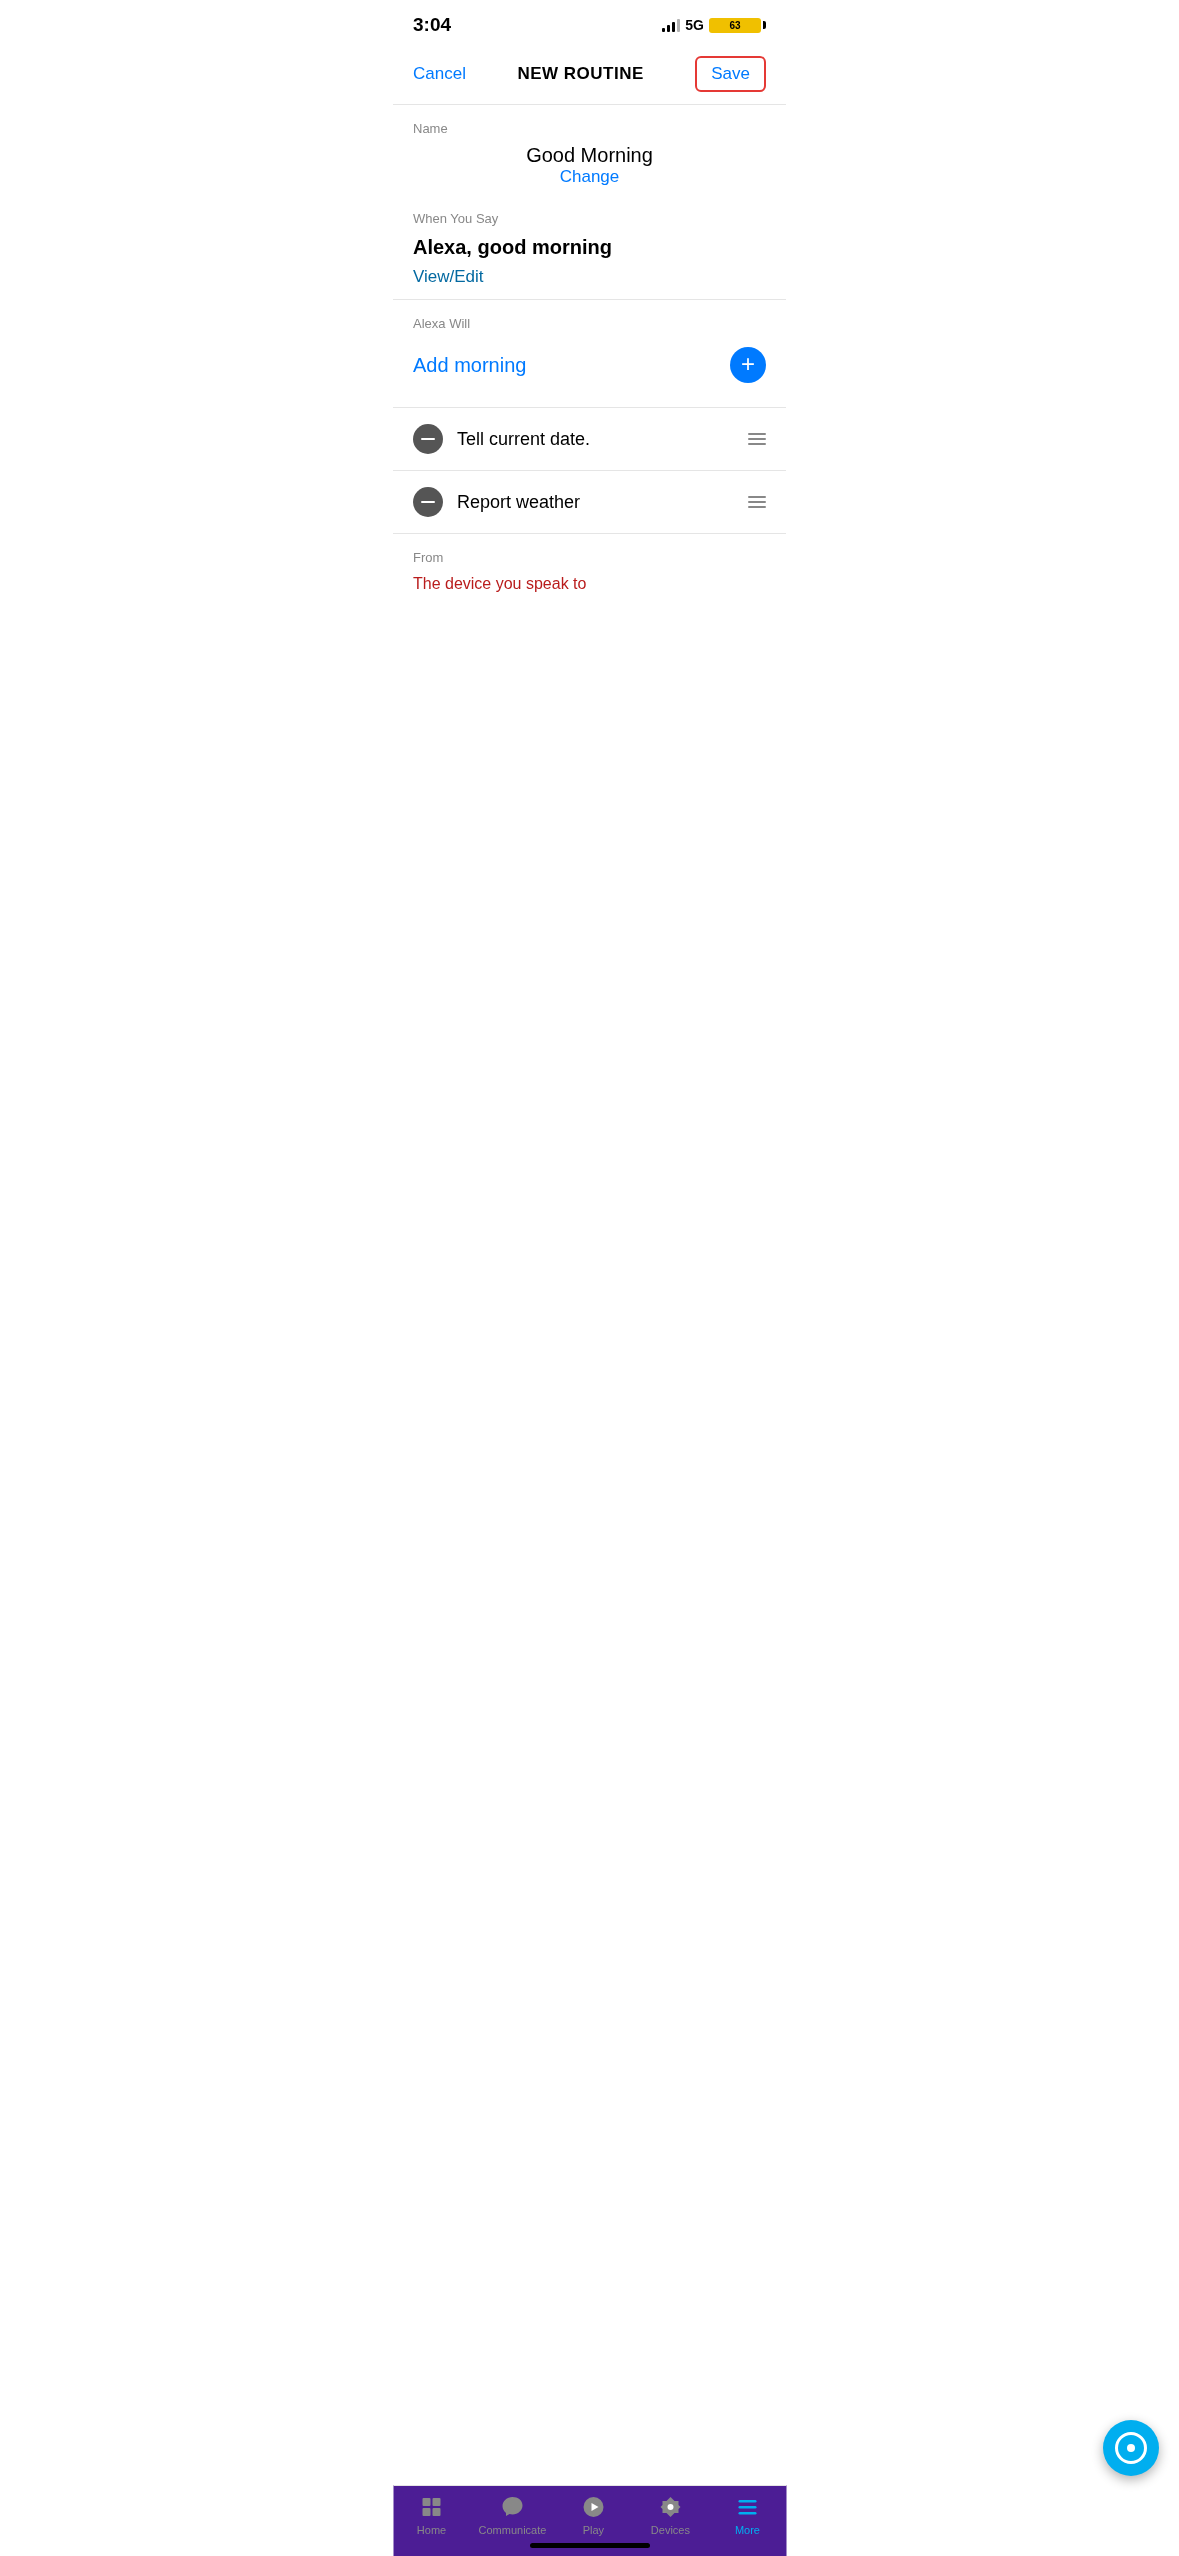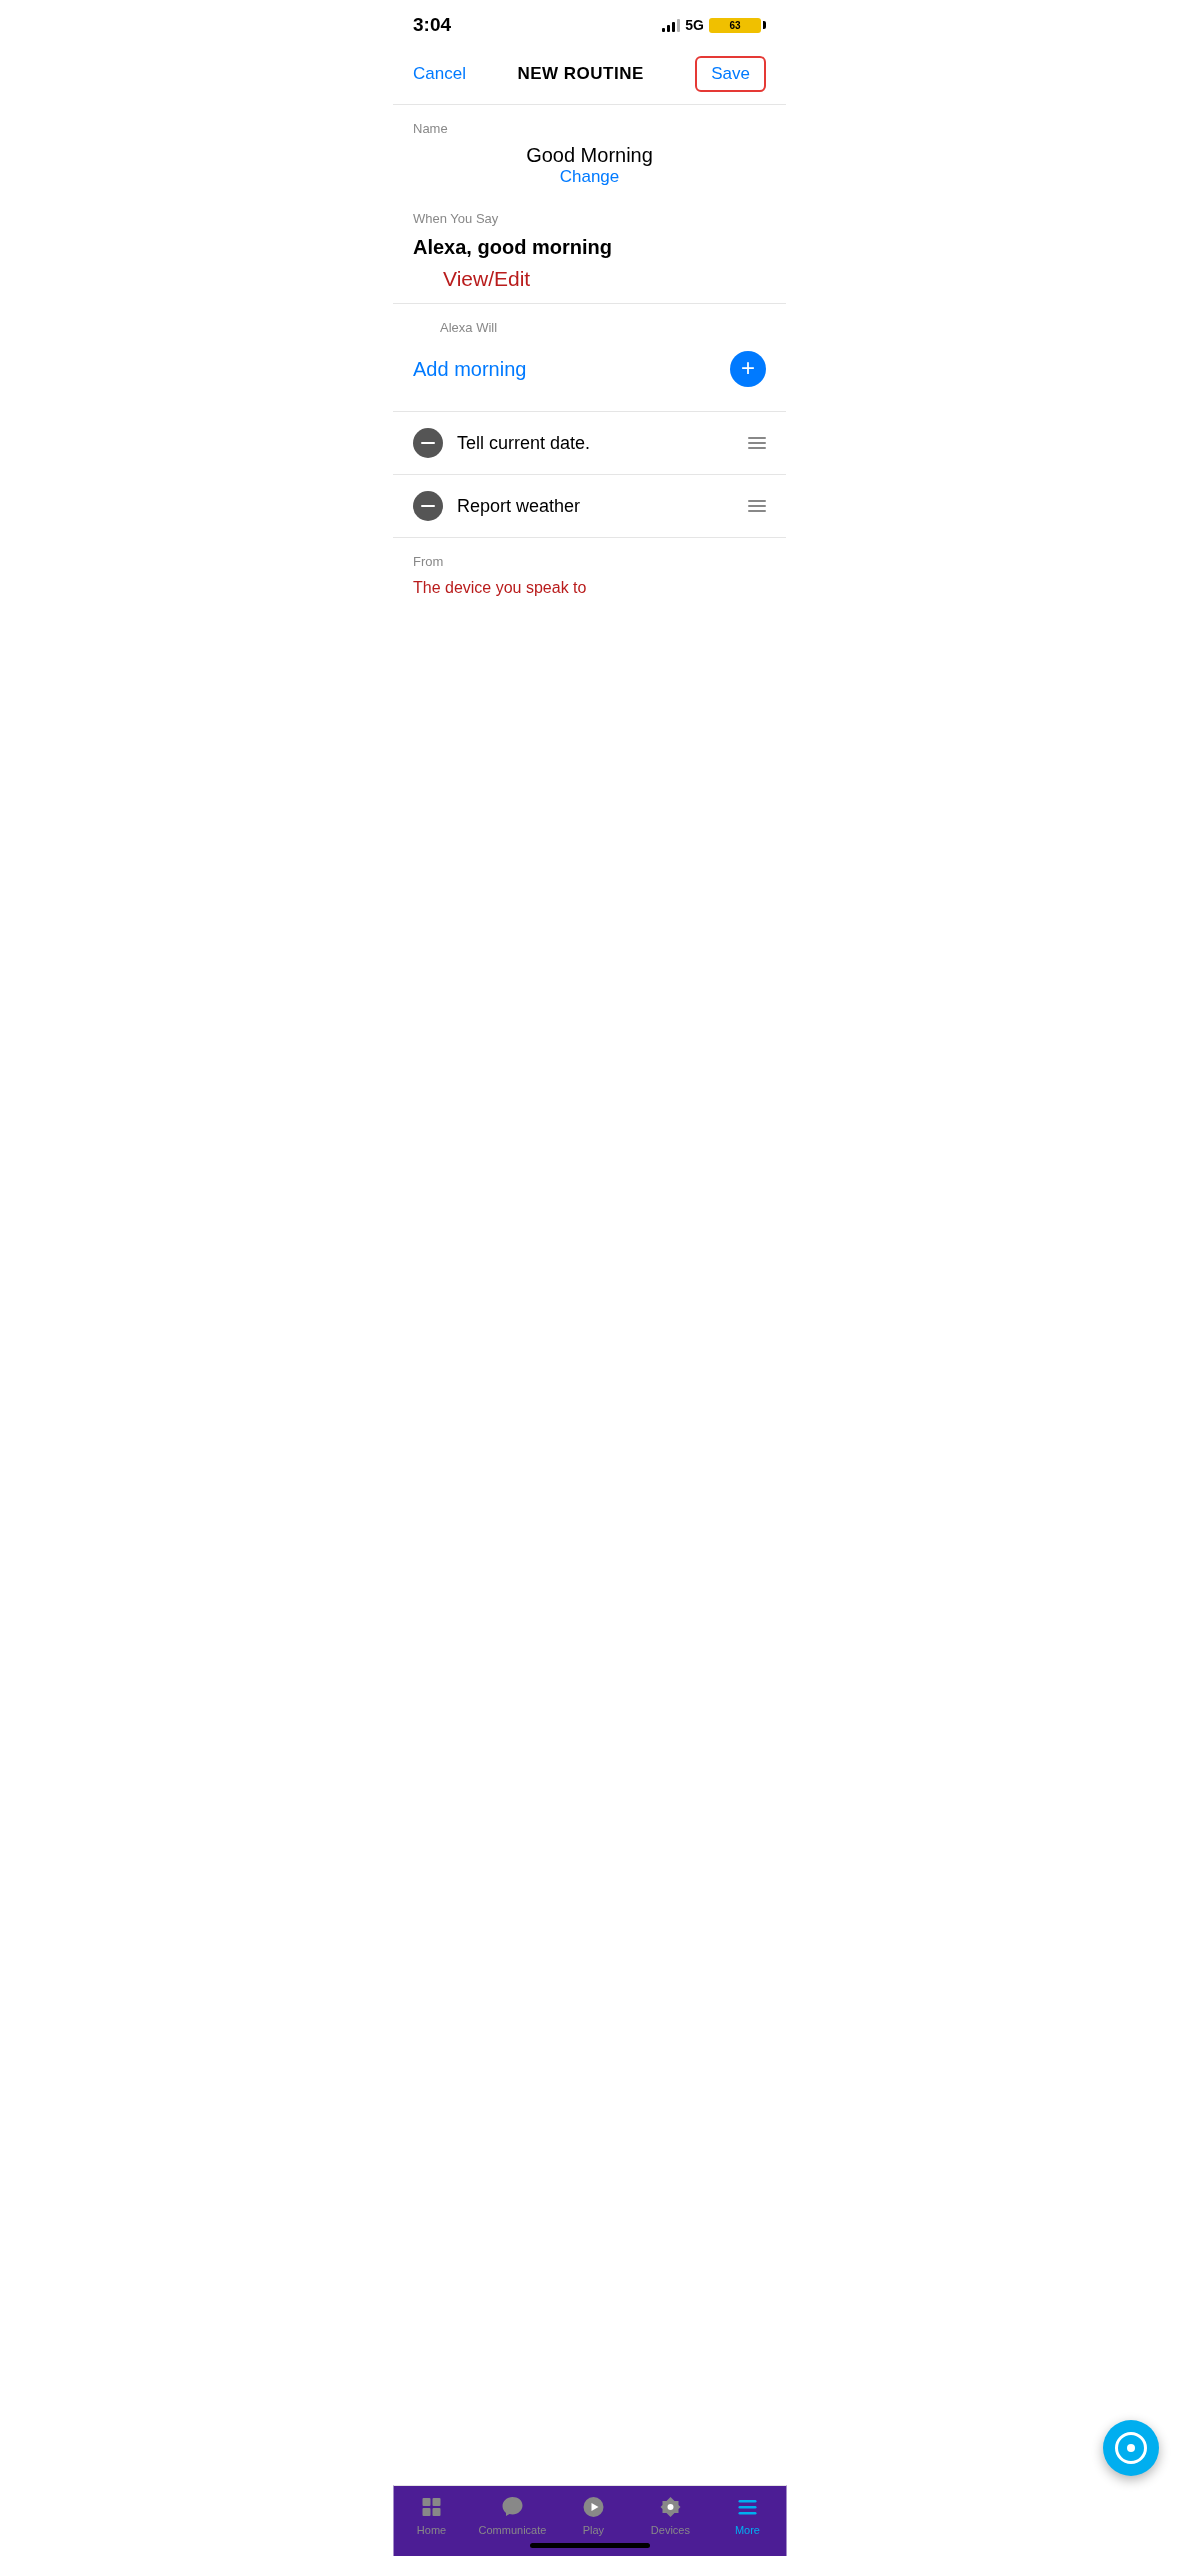--- a/index.html
+++ b/index.html
@@ -170,42 +170,40 @@
     }
 
     .trigger-phrase {
       font-size: 20px;
       font-weight: 700;
       color: #000;
       margin-bottom: 8px;
     }
 
     .view-edit-link {
-      color: #b91c1c;
-      font-size: 21px;
-      cursor: pointer;
-      margin-left: 30px;
+      color: #0369a1;
+      font-size: 17px;
+      cursor: pointer;
     }
 
     .divider {
       height: 1px;
       background: #e5e5e5;
       margin: 0 0 0 0;
     }
 
     
     .alexa-will-section {
       padding: 16px 20px 12px 20px;
     }
 
     .alexa-will-label {
       font-size: 13px;
       color: #888;
       margin-bottom: 16px;
-      margin-left: 27px;
     }
 
     .add-action-row {
       display: flex;
       justify-content: space-between;
       align-items: center;
       padding: 0 0 12px 0;
     }
 
     .add-action-text {

